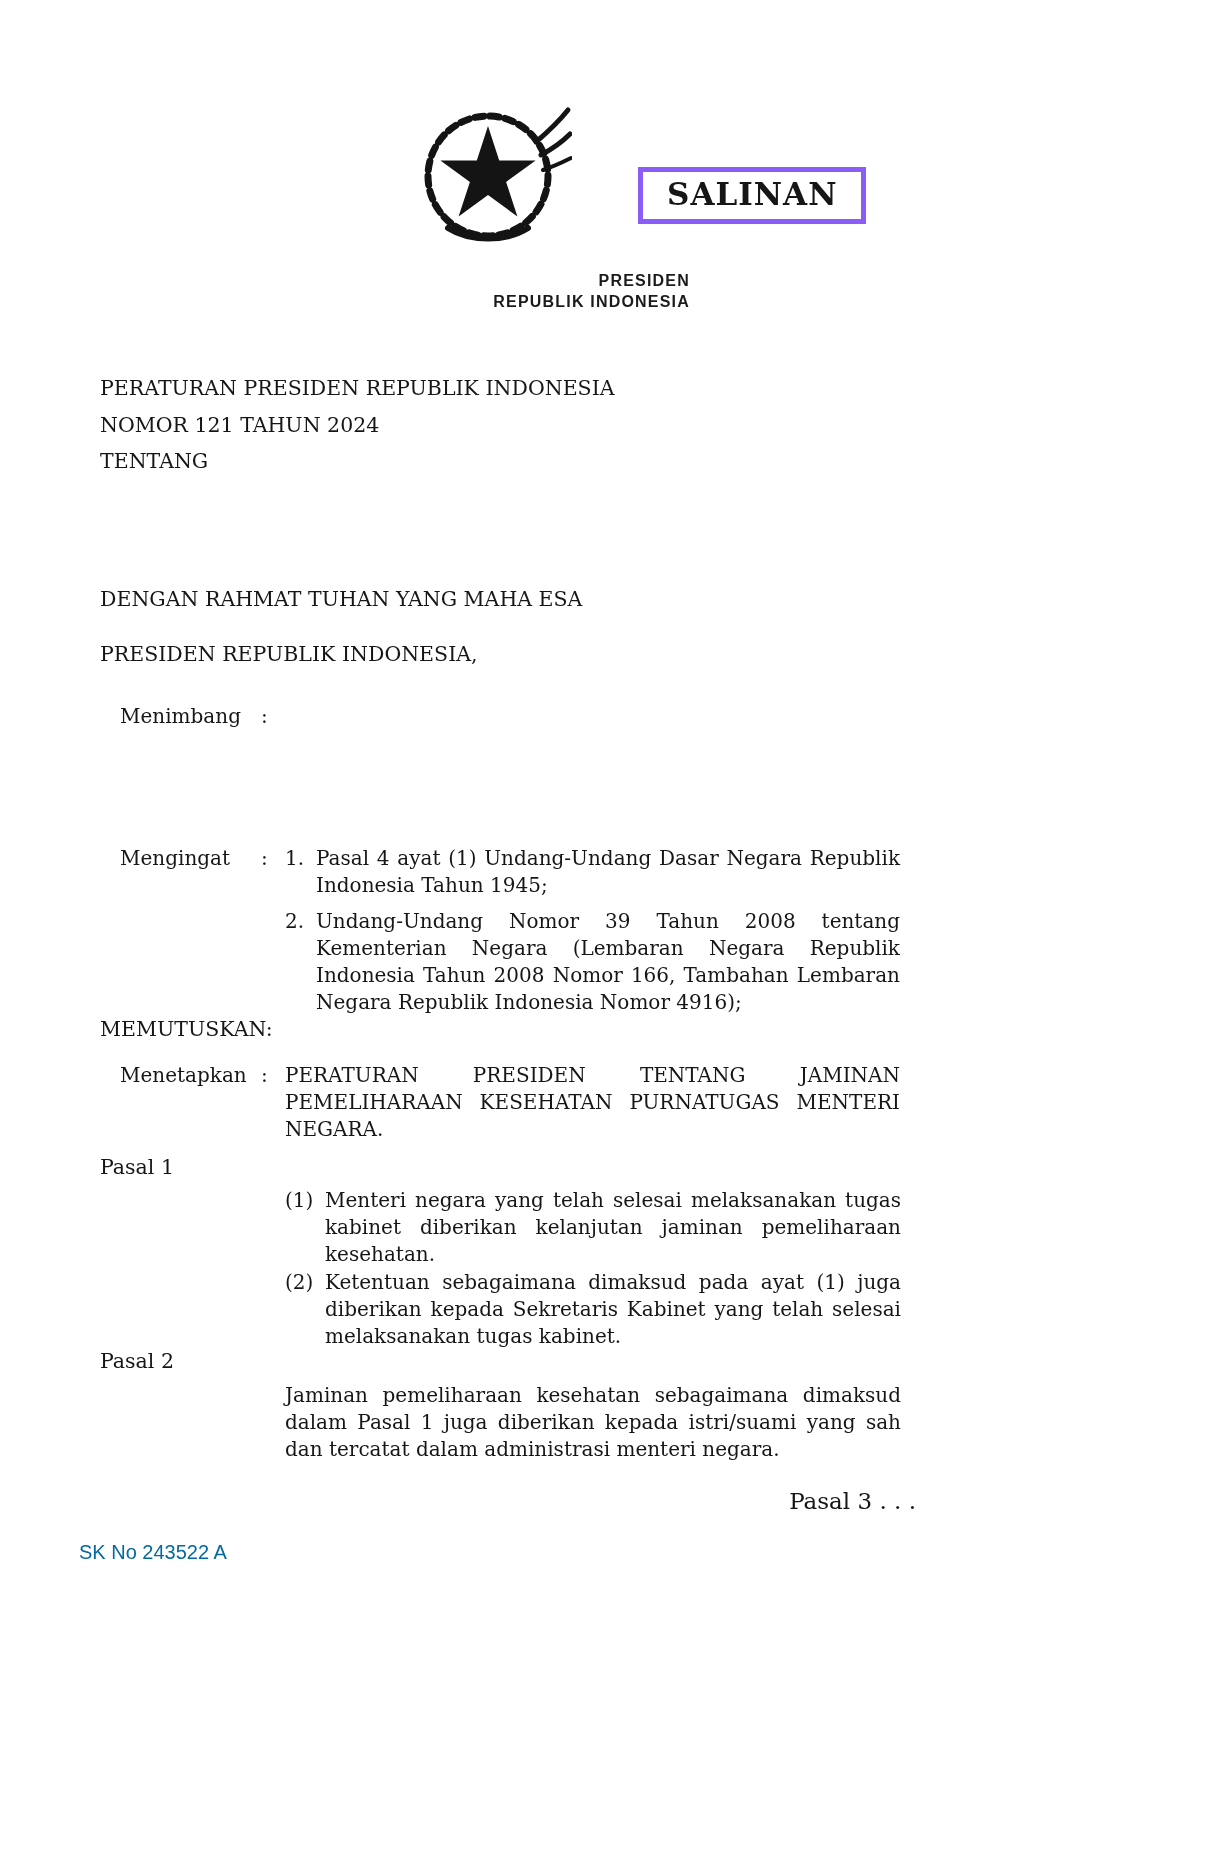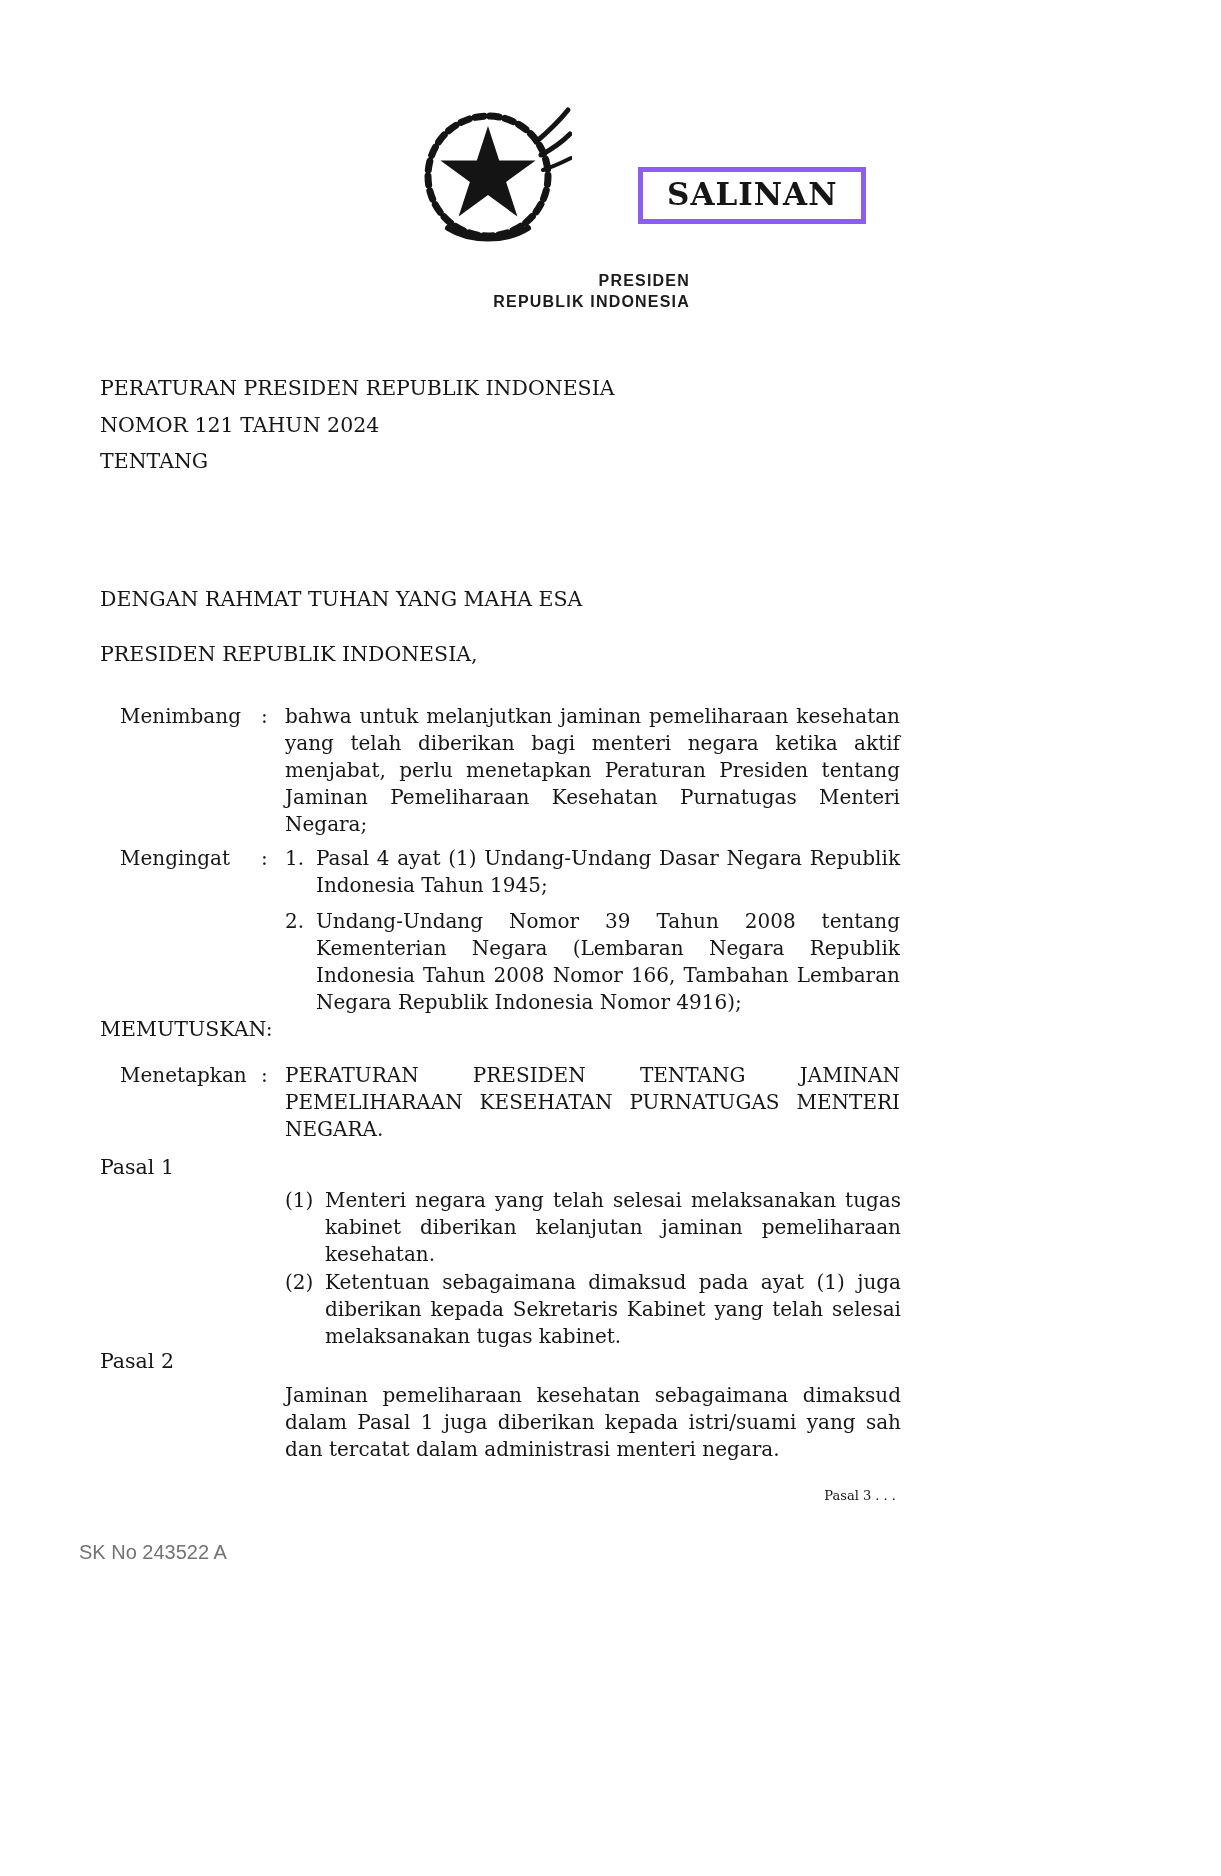--- a/index.html
+++ b/index.html
@@ -60,26 +60,26 @@
   .memutuskan { top: 1017px; font-size: 20.5px; }
 
   .pasal1-heading { top: 1155px; font-size: 20.5px; }
   .pasal1-items { left: 285px; top: 1187px; width: 616px; }
   .pasal1-items .num-item { margin-bottom: 1px; }
   .pasal1-items .num-item .itext { margin-left: 40px; }
 
   .pasal2-heading { top: 1349px; font-size: 20.5px; }
   .pasal2-par { left: 285px; top: 1382px; width: 616px; }
 
-  .continuation { left: 116px; top: 1488px; width: 780px; text-align: right; font-size: 13px; }
+  .continuation { left: 136px; top: 1488px; width: 780px; text-align: right; font-size: 23px; }
 
   .footer-num {
     left: 79px; top: 1541px;
     font-family: "Liberation Sans", sans-serif;
-    font-size: 20px; color: #737373;
+    font-size: 20px; color: #0369a1;
   }
 </style>
 </head>
 <body>
 
 <div>
 
   <div class="abs emblem">
     <svg width="164" height="160" viewBox="0 0 164 160">
       <g fill="none" stroke="#141414" stroke-linecap="round">
@@ -107,21 +107,20 @@
     <div>NOMOR 121 TAHUN 2024</div>
     <div>TENTANG</div>
   </div>
 
   <div class="abs center-col invocation">DENGAN RAHMAT TUHAN YANG MAHA ESA</div>
   <div class="abs center-col authority">PRESIDEN REPUBLIK INDONESIA,</div>
 
   <div class="abs clause menimbang body-text">
     <span class="label">Menimbang</span>
     <span class="colon">:</span>
-    <div class="cbody justify">bahwa untuk melanjutkan jaminan pemeliharaan kesehatan yang telah diberikan bagi menteri negara ketika aktif menjabat, perlu menetapkan Peraturan Presiden tentang Jaminan Pemeliharaan Kesehatan Purnatugas Menteri Negara;</div>
   </div>
 
   <div class="abs clause mengingat body-text">
     <span class="label">Mengingat</span>
     <span class="colon">:</span>
     <div class="cbody">
       <div class="num-item">
         <span class="num">1.</span>
         <div class="itext justify">Pasal 4 ayat (1) Undang-Undang Dasar Negara Republik Indonesia Tahun 1945;</div>
       </div>

